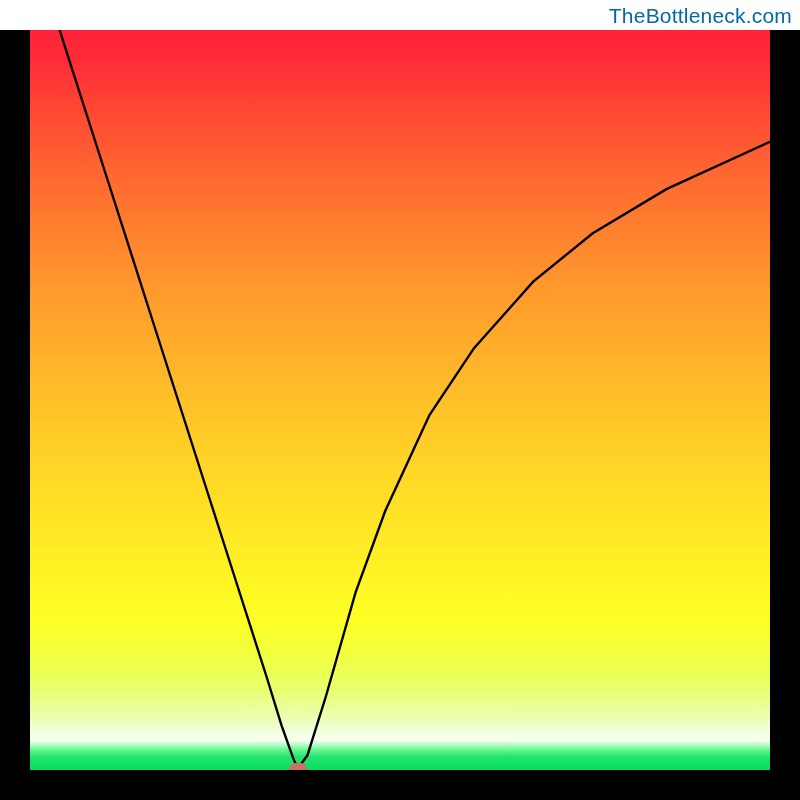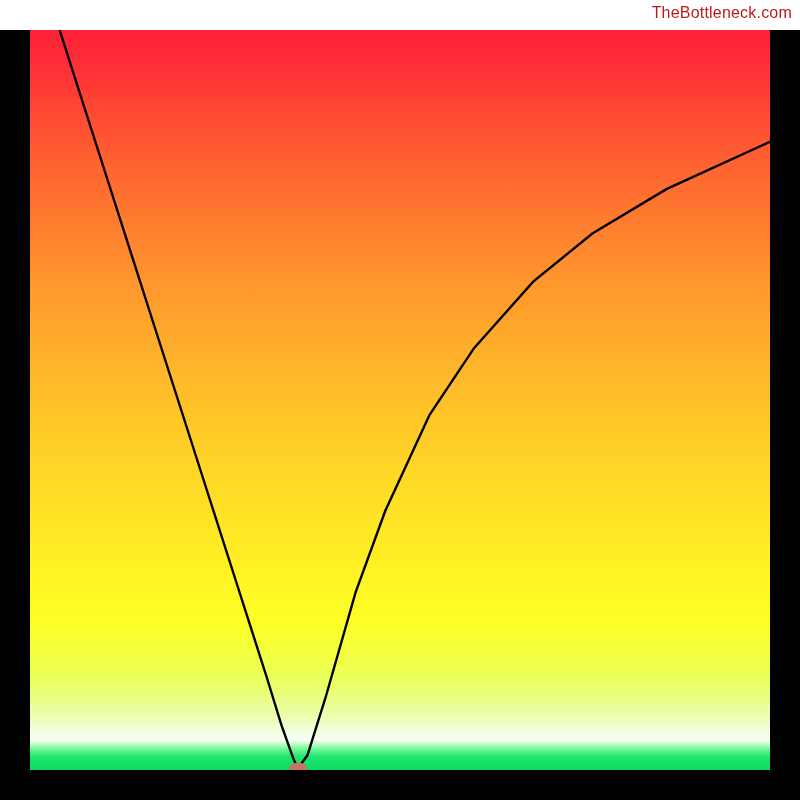--- a/index.html
+++ b/index.html
@@ -13,22 +13,22 @@
   }
   .wrap {
     position: relative;
     width: 800px;
     height: 800px;
   }
   .watermark {
     position: absolute;
     top: 4px;
     right: 8px;
-    font-size: 16px;
-    color: #b91c1c;
+    font-size: 21px;
+    color: #0369a1;
     letter-spacing: 0.2px;
     z-index: 5;
     user-select: none;
     margin-left: 28px;
   }
   .frame {
     position: absolute;
     left: 0;
     top: 30px;
     width: 800px;

